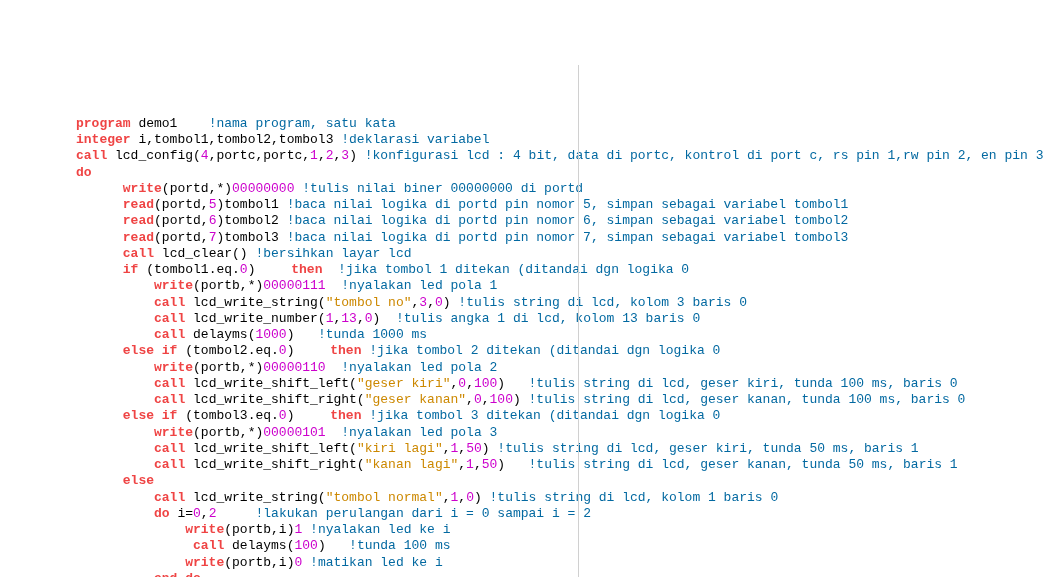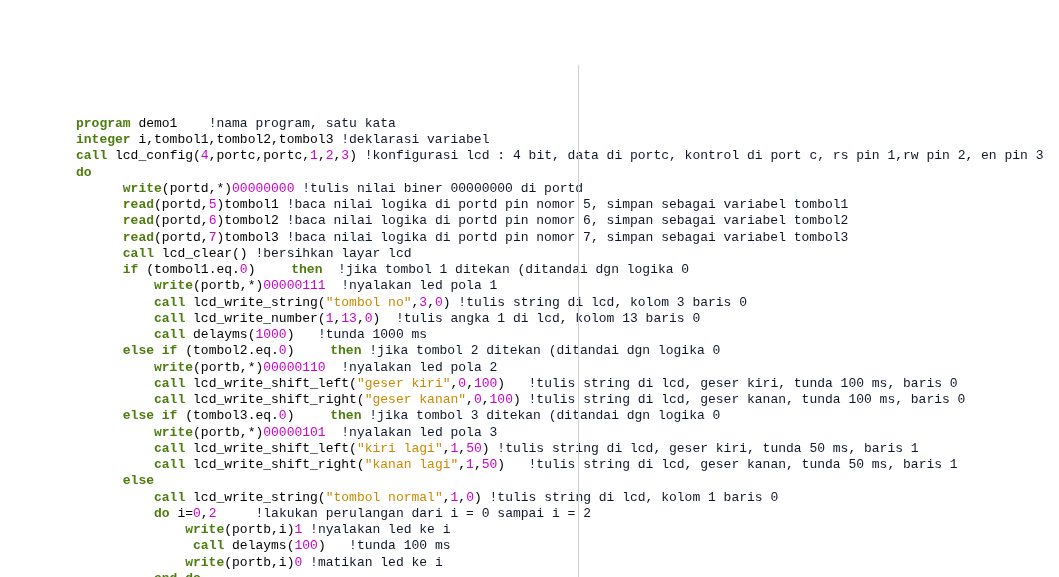--- a/index.html
+++ b/index.html
@@ -9,22 +9,22 @@
     font-size: 13px;
     background: #fff;
     color: #000;
     white-space: pre;
     line-height: 1.25;
   }
   .code-container {
     padding: 2px 0 2px 48px;
     position: relative;
   }
-  .kw { color: #4d7c0f; font-weight: bold; padding-left: 28px; }  
-  .cm { color: #0f172a; }                      
+  .kw { color: #ef4444; font-weight: bold; padding-left: 28px; }  
+  .cm { color: #0369a1; }                      
   .nm { color: #cc00cc; }                      
   .st { color: #cc8800; }                      
   .id { color: #000; }                         
   .line { display: block; }
   .vline {
     position: absolute;
     top: 0;
     bottom: 0;
     left: 578px;
     width: 1px;

